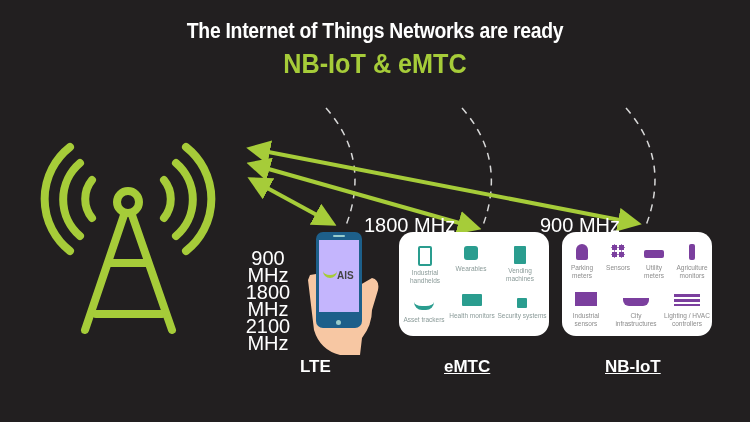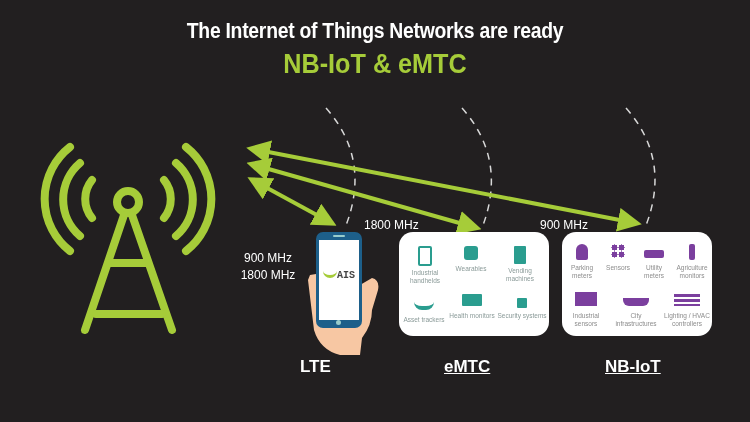--- a/index.html
+++ b/index.html
@@ -1,20 +1,20 @@
 <!DOCTYPE html>
 <html><head>
 <meta charset="utf-8">
 <style>
   html,body{margin:0;padding:0;}
   body{width:750px;height:422px;background:#221f20;position:relative;overflow:hidden;font-family:"Liberation Sans",sans-serif;}
   .abs{position:absolute;}
   .title1{left:0;width:750px;top:18px;text-align:center;color:#fff;font-weight:bold;font-size:22px;letter-spacing:-0.3px;transform:scaleX(0.88);}
   .title2{left:0;width:750px;top:48px;text-align:center;color:#a6cc39;font-weight:bold;font-size:28px;transform:scaleX(0.9);}
-  .freq{color:#fff;font-size:12px;line-height:17px;text-align:center;}
+  .freq{color:#fff;font-size:20px;line-height:17px;text-align:center;}
   .lbl{color:#fff;font-weight:bold;font-size:17px;text-align:left;}
   .card{background:#fff;border-radius:14px;}
   .item{position:absolute;text-align:center;font-size:6.5px;line-height:8px;}
   .card-emtc .item{color:#8a9a98;}
   .card-nb .item{color:#8c8c8c;}
   svg{position:absolute;left:0;top:0;}
 </style>
 </head>
 <body>
 
@@ -53,29 +53,30 @@
   <g stroke="#a6cc39" stroke-width="4" marker-start="url(#ah)" marker-end="url(#ah)">
     <line x1="258" y1="183" x2="326" y2="220"></line>
     <line x1="258" y1="166" x2="470" y2="226"></line>
     <line x1="258" y1="150" x2="630" y2="222"></line>
   </g>
 </svg>
 
 <div class="abs freq" style="left:228px;top:250px;width:80px;">
   <div>900 MHz</div>
   <div>1800 MHz</div>
+  <div>2100 MHz</div>
 </div>
 
 <div class="abs" style="left:300px;top:230px;width:80px;height:130px;">
   <svg width="80" height="130">
     <path d="M8,50 L14,100 Q20,120 40,125 L60,125 L62,108 Q72,95 72,80 L78,60 Q80,50 72,48 L60,55 L62,30 Q60,22 52,26 L40,40 L10,45 Z" fill="#f7c7a3"></path>
   </svg>
   <div class="abs" style="left:16px;top:2px;width:46px;height:96px;background:#1d5f8a;border-radius:7px;">
     <div class="abs" style="left:17px;top:3px;width:12px;height:2px;background:#9cc;border-radius:1px;"></div>
-    <div class="abs" style="left:3px;top:8px;width:40px;height:80px;background:#ffffff;font-family:Liberation Mono, monospace;">
+    <div class="abs" style="left:3px;top:8px;width:40px;height:72px;background:#c4b5fd;">
       <div class="abs" style="left:4px;top:30px;width:14px;height:5px;border-bottom:3px solid #a6cc39;border-radius:0 0 10px 10px;"></div>
       <div class="abs" style="left:18px;top:30px;font-size:10px;font-weight:bold;color:#444;">AIS</div>
     </div>
     <div class="abs" style="left:20px;top:88px;width:5px;height:5px;background:#9cc;border-radius:50%;"></div>
   </div>
 </div>
 <div class="abs lbl" style="left:300px;top:357px;width:55px;">LTE</div>
 
 <div class="abs freq" style="left:364px;top:217px;">1800 MHz</div>
 <div class="abs card card-emtc" style="left:399px;top:232px;width:150px;height:104px;">

